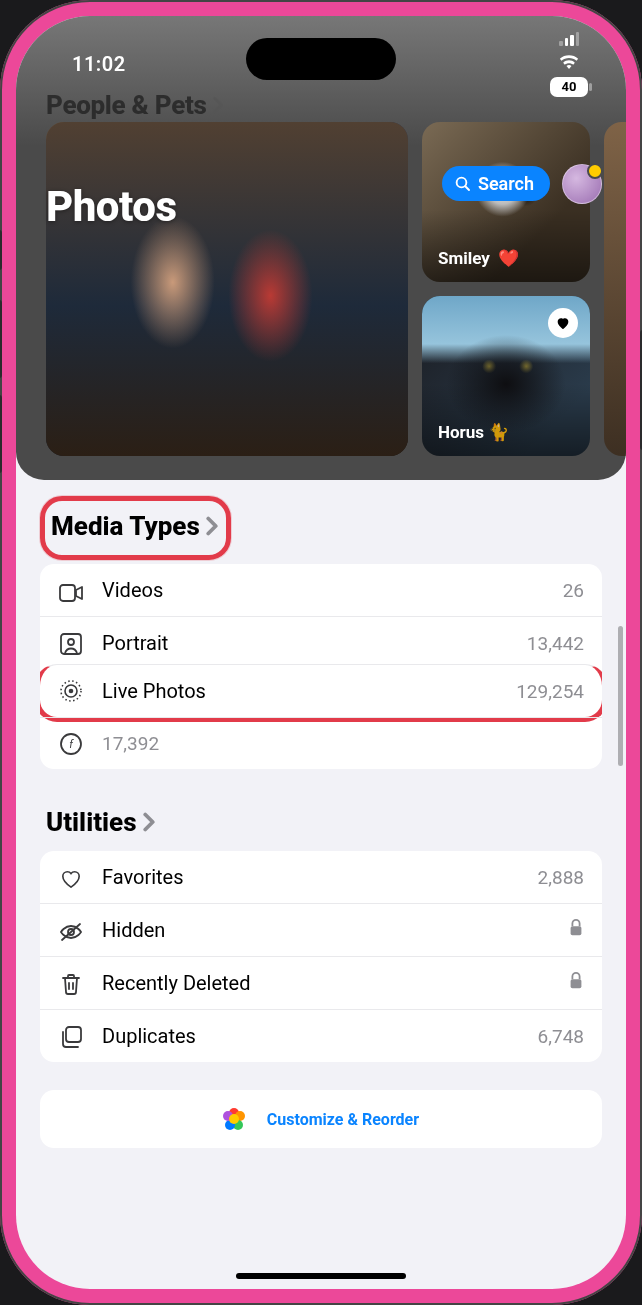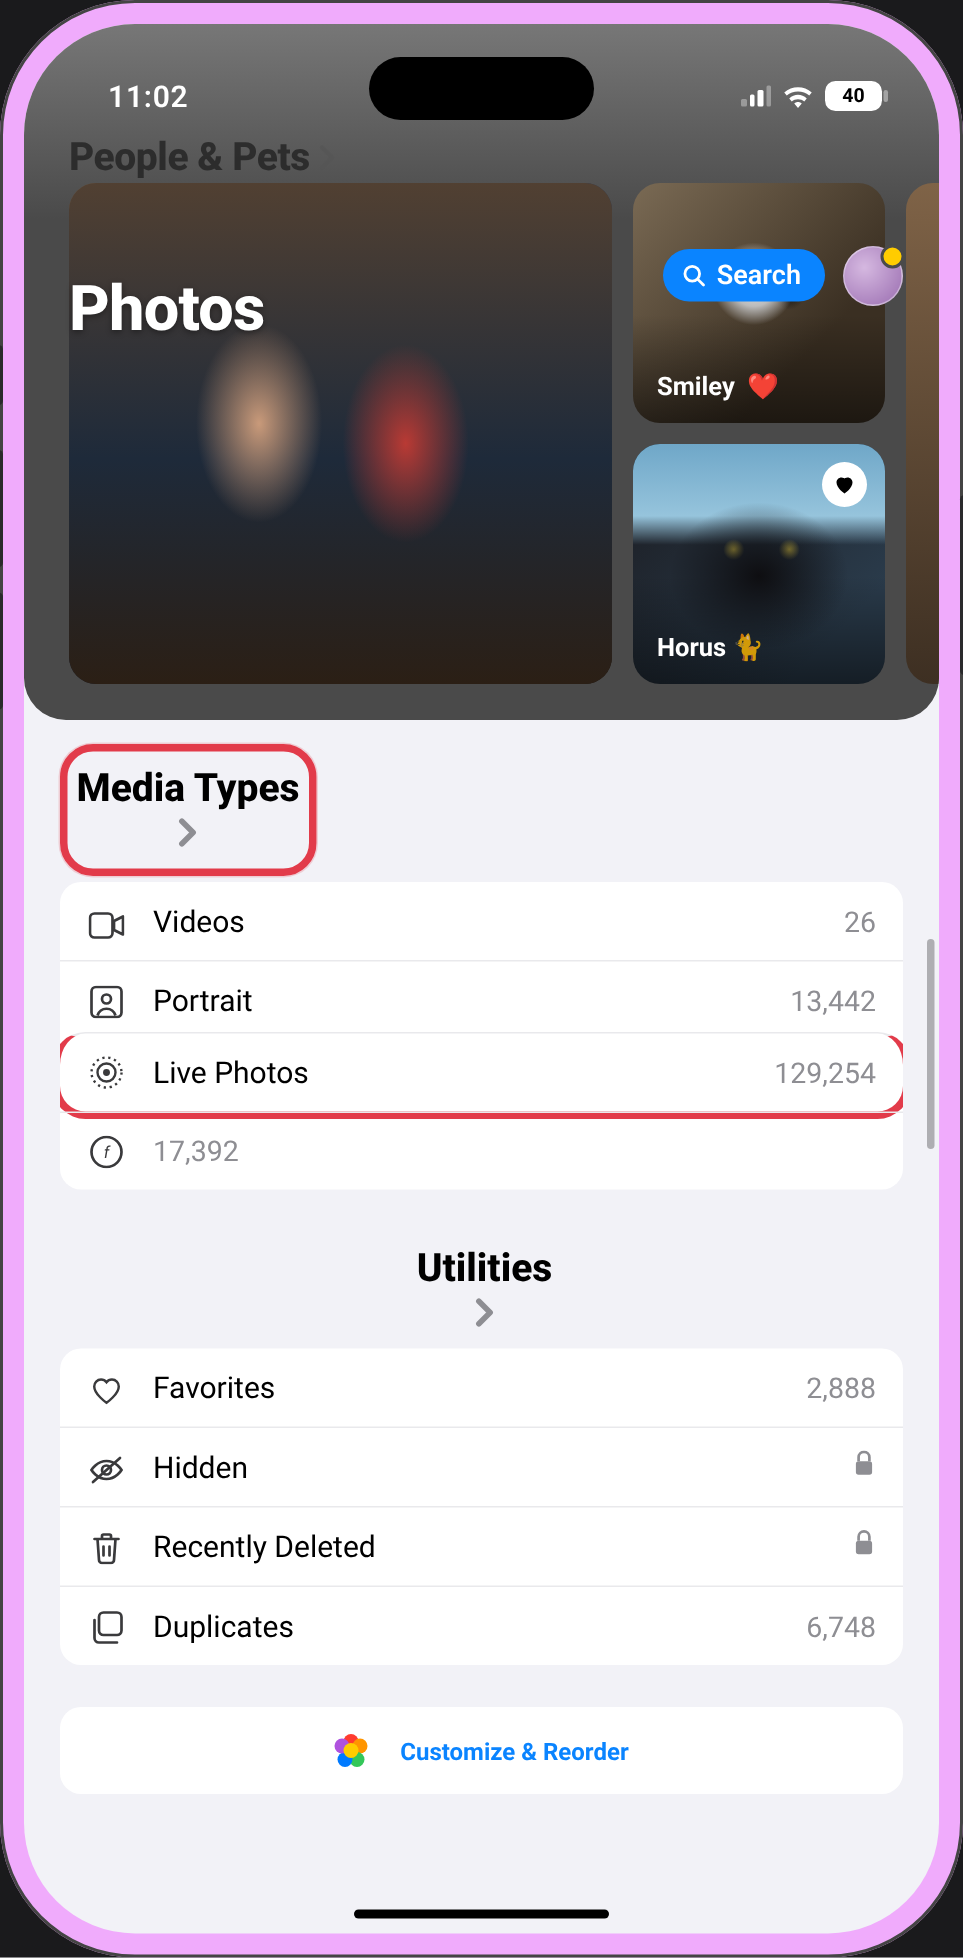--- a/index.html
+++ b/index.html
@@ -1,18 +1,18 @@
 <!DOCTYPE html>
 <html><head>
 <meta charset="utf-8">
 <style>
   * { margin: 0; padding: 0; box-sizing: border-box; font-family: -apple-system, BlinkMacSystemFont, "Segoe UI", Roboto, Helvetica, Arial, sans-serif; }
   body { background: #1a1a1c; display: flex; justify-content: center; padding: 0; }
   .device-frame {
-    width: 642px; height: 1305px; background: #f0abfc; border-radius: 90px;
+    width: 642px; height: 1305px; background: #ec4899; border-radius: 90px;
     padding: 16px; position: relative; box-shadow: inset 0 0 0 2px #444;
   }
   .side-btn { position: absolute; background: #2a2a2c; border-radius: 3px; }
   .side-btn.left1 { left: -4px; top: 230px; width: 6px; height: 40px; }
   .side-btn.left2 { left: -4px; top: 300px; width: 6px; height: 78px; }
   .side-btn.left3 { left: -4px; top: 395px; width: 6px; height: 78px; }
   .side-btn.right1{ right: -4px; top: 330px; width: 6px; height: 120px; }
 
   .screen {
     width: 100%; height: 100%; background: #f2f2f7; border-radius: 74px;
@@ -21,21 +21,21 @@
   .dynamic-island {
     position: absolute; top: 22px; left: 50%; transform: translateX(-50%);
     width: 150px; height: 42px; background: #000; border-radius: 40px; z-index: 50;
   }
   .status-bar {
     position: absolute; top: 0; left: 0; right: 0; height: 78px;
     display: flex; justify-content: space-between; align-items: center;
     padding: 18px 38px 0 56px; color: #fff; z-index: 40; font-weight: 600;
   }
   .status-time { font-size: 20px; letter-spacing: 0.5px; }
-  .status-right { display: flex; align-items: center; gap: 8px; }
+  .status-right { display: flex; align-items: center; gap: 8px; flex-direction: column; }
   .signal-bars { display: inline-flex; align-items: flex-end; gap: 2px; height: 14px; }
   .signal-bars span { width: 3.5px; background: rgba(255,255,255,0.35); border-radius: 1px; }
   .signal-bars span.on { background: #fff; }
   .signal-bars span:nth-child(1){height:5px} .signal-bars span:nth-child(2){height:8px}
   .signal-bars span:nth-child(3){height:11px} .signal-bars span:nth-child(4){height:14px}
   .wifi { width: 20px; height: 15px; }
   .battery-pill {
     width: 38px; height: 20px; background: #fff; border-radius: 7px;
     display: flex; align-items: center; justify-content: center;
     font-size: 13px; color: #000; font-weight: 700; position: relative;
@@ -114,21 +114,21 @@
                 radial-gradient(circle 10px at 62% 44%, #d7c24a 0%, transparent 70%),
                 linear-gradient(180deg,#6fa7c8 0%, #96c4dc 30%, transparent 42%);}
   .album-edge { flex: 0 0 24px; border-radius: 18px 0 0 18px;
     background: linear-gradient(180deg,#7f6347,#3d2f22); }
   .red-heart::after{ content:"❤️"; margin-left:4px; }
   .grey-cat::after{ content:" 🐈"; opacity:0.8; }
 
   .content { padding: 16px 24px 0 24px; position: relative; }
   .section-header {
     display: flex; align-items: center; gap: 4px; font-size: 26px;
-    font-weight: 800; color: #000; padding: 10px 2px 14px 6px; flex-direction: column;
+    font-weight: 800; color: #000; padding: 10px 2px 14px 6px;
   }
   .section-header svg { color: #8e8e93; }
 
   .callout {
     border: 5px solid #e23b4a; border-radius: 22px; padding-right: 6px;
     display: inline-flex; align-items: center; box-shadow: 0 0 0 1px rgba(226,59,74,0.2);
   }
   .callout-row {
     border: 5px solid #e23b4a; border-radius: 22px; margin: -5px;
   }

